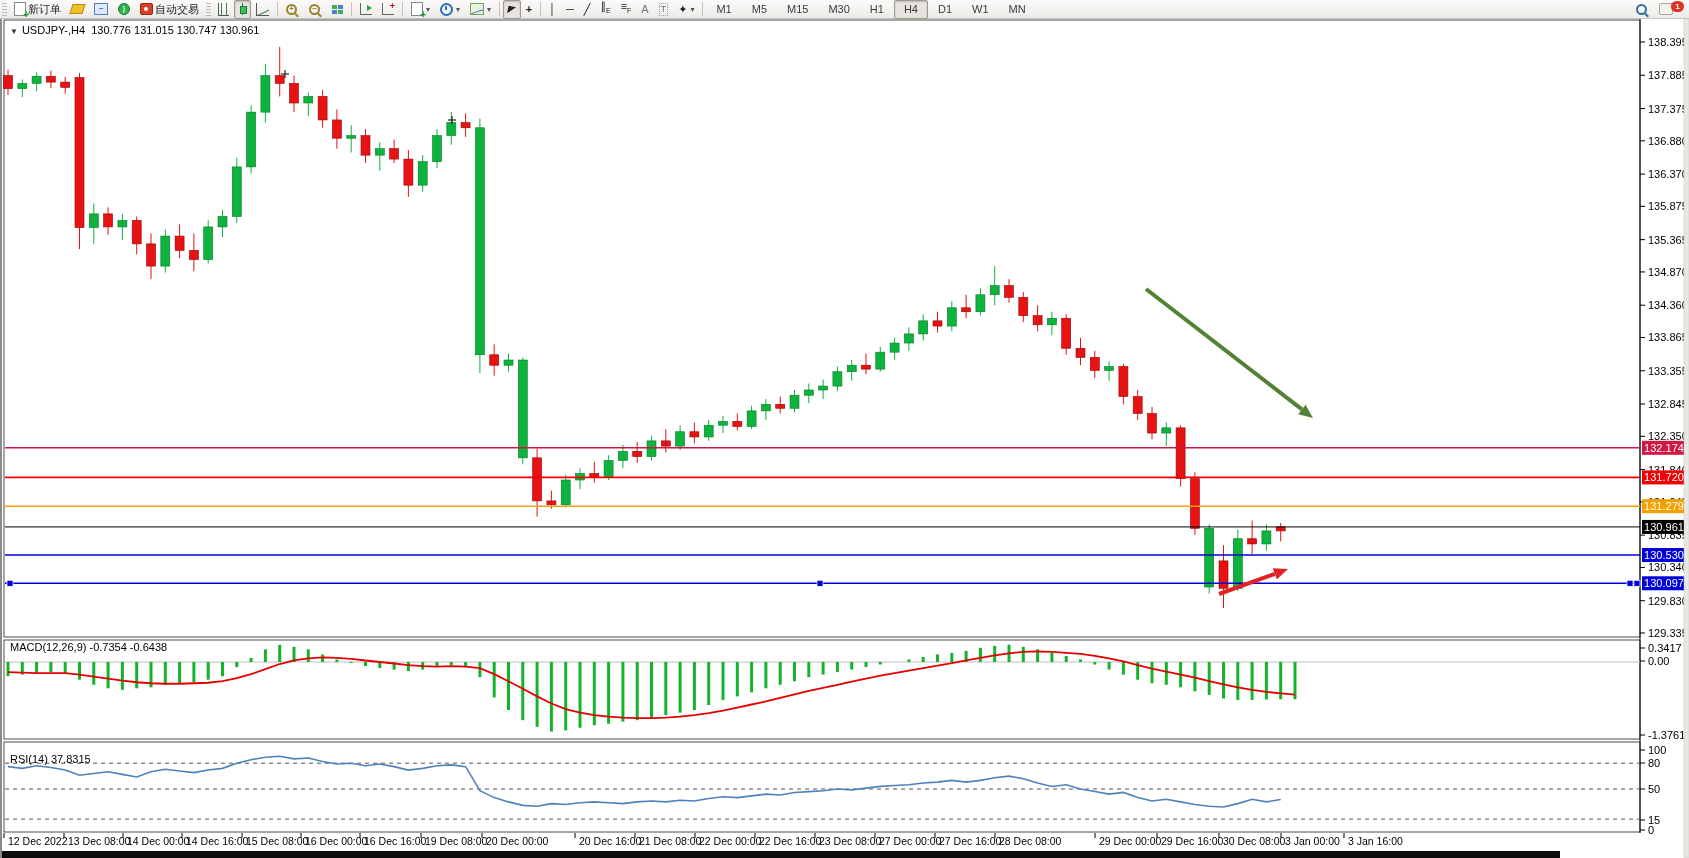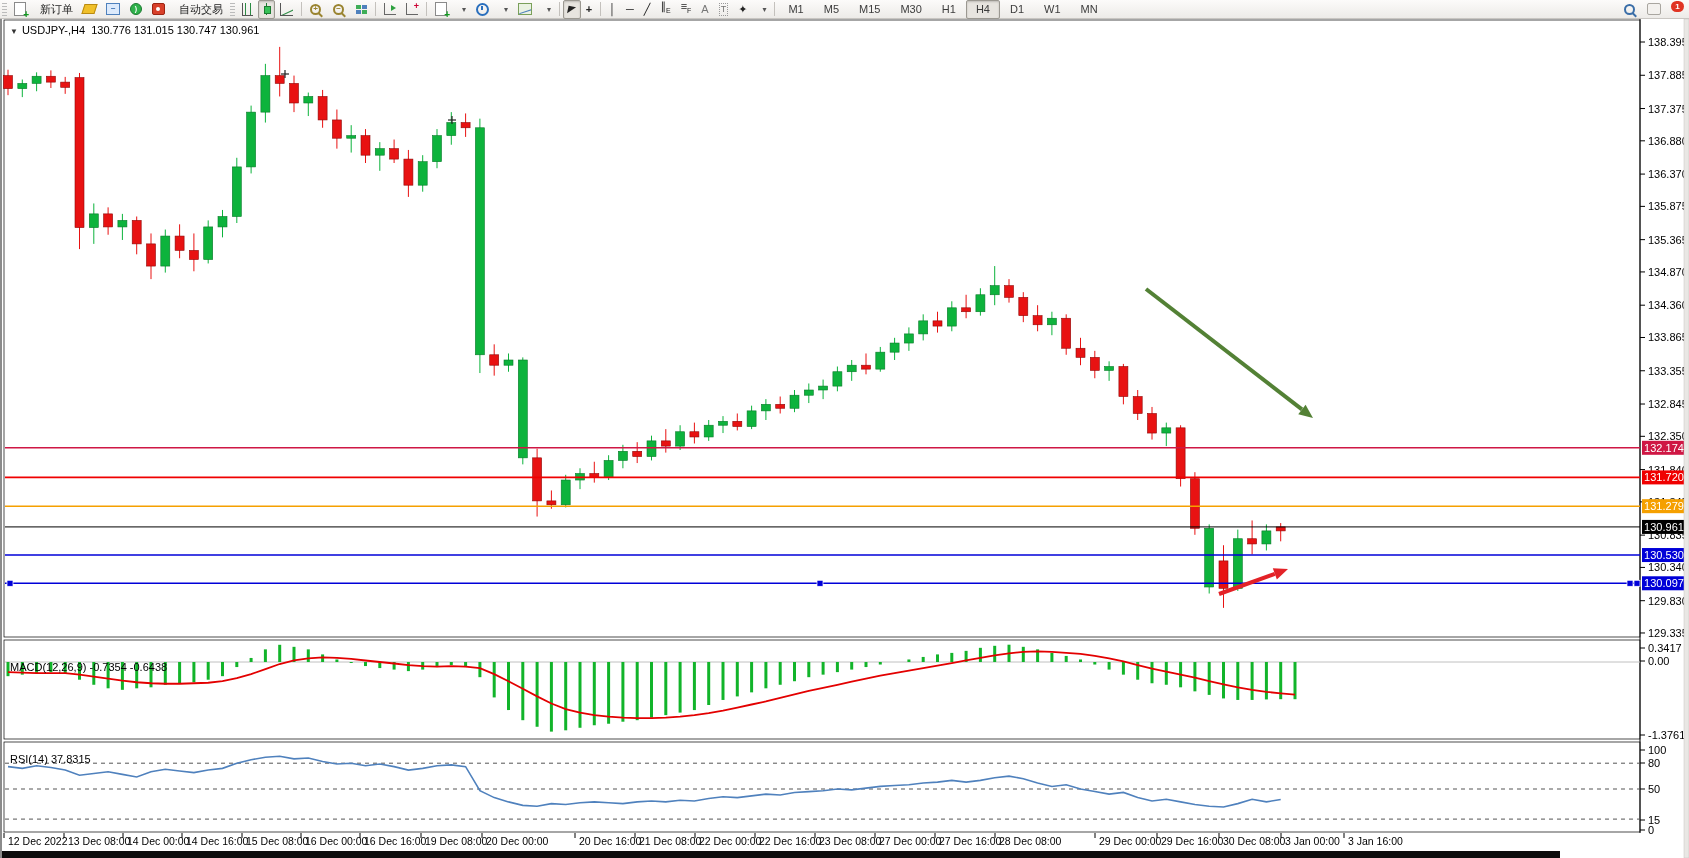--- a/index.html
+++ b/index.html
@@ -4,21 +4,21 @@
 <style>
   html,body{margin:0;padding:0;width:1689px;height:858px;overflow:hidden;
     font-family:"Liberation Sans",sans-serif;background:#ffffff;}
   
   .toolbar{position:absolute;left:0;top:0;width:1689px;height:18px;
     background:linear-gradient(#fcfbfa,#edebe8);border-bottom:1px solid #c9c6c2;
     display:flex;align-items:center;font-size:11px;color:#222;z-index:30;}
   .tb-grip{width:5px;height:14px;margin:0 2px;
     background:repeating-linear-gradient(0deg,#bbb 0 1px,transparent 1px 3px);}
   .tb-sep{width:1px;height:14px;background:#c4c1bd;margin:0 3px;}
-  .tb-btn{display:flex;align-items:center;gap:14px;padding:1px 4px;height:15px;
+  .tb-btn{display:flex;align-items:center;gap:2px;padding:1px 4px;height:15px;
     border:1px solid transparent;border-radius:2px;cursor:default;white-space:nowrap;}
   .tb-btn.active{background:#e7e4df;border:1px solid #9b9891;box-shadow:inset 0 1px 2px rgba(0,0,0,.18);}
   .tf{font-weight:normal;color:#3c3c3c;padding:1px 5px;}
   .caret{font-size:8px;color:#555;margin-left:1px;}
   .g{font-size:11px;line-height:11px;}
   .ic-doc{width:10px;height:12px;background:#fff;border:1px solid #8a8a8a;position:relative;}
   .ic-doc:after{content:"+";position:absolute;right:-4px;bottom:-4px;color:#0f9b1f;
     font:bold 10px/9px "Liberation Sans",sans-serif;}
   .ic-yellow{width:11px;height:8px;background:#f0c02a;border:1px solid #b98a12;transform:skewX(-18deg);}
   .ic-blue{width:12px;height:10px;background:#dceafc;border:1px solid #4f81bd;color:#2a62a8;
@@ -51,21 +51,21 @@
   .ic-tpl{width:12px;height:10px;background:#eaf2e2;border:1px solid #7aa05a;position:relative;overflow:hidden;}
   .ic-tpl:after{content:"";position:absolute;left:0;bottom:2px;width:14px;height:1px;background:#4f81bd;transform:rotate(-18deg);}
   .cursor{font-size:10px;transform:rotate(12deg);display:inline-block;}
   .badge{min-width:11px;height:11px;border-radius:6px;background:#e03423;color:#fff;
     font:bold 8px/11px "Liberation Sans",sans-serif;text-align:center;padding:0 1px;margin-left:-4px;margin-top:-6px;}
   .bubble{width:12px;height:10px;background:#f3f1ee;border:1px solid #a9a6a0;border-radius:2px;}
   
   .overlay{position:absolute;z-index:20;font-size:11px;color:#000;white-space:pre;}
   #chart-title{left:10px;top:24px;}
   #chart-title .tri{font-size:8px;margin-right:4px;color:#333;}
-  #macd-label{left:10px;top:641px;margin-top:20px;}
+  #macd-label{left:10px;top:641px;}
   #rsi-label{left:10px;top:753px;}
   svg{position:absolute;left:0;top:0;z-index:5;}
   .win-border{position:absolute;left:0;top:18px;width:2px;height:840px;background:#8b8b8b;z-index:25;}
 </style>
 </head>
 <body>
 
 <div class="toolbar">
   <div class="tb-grip"></div>
   <div class="tb-btn">

